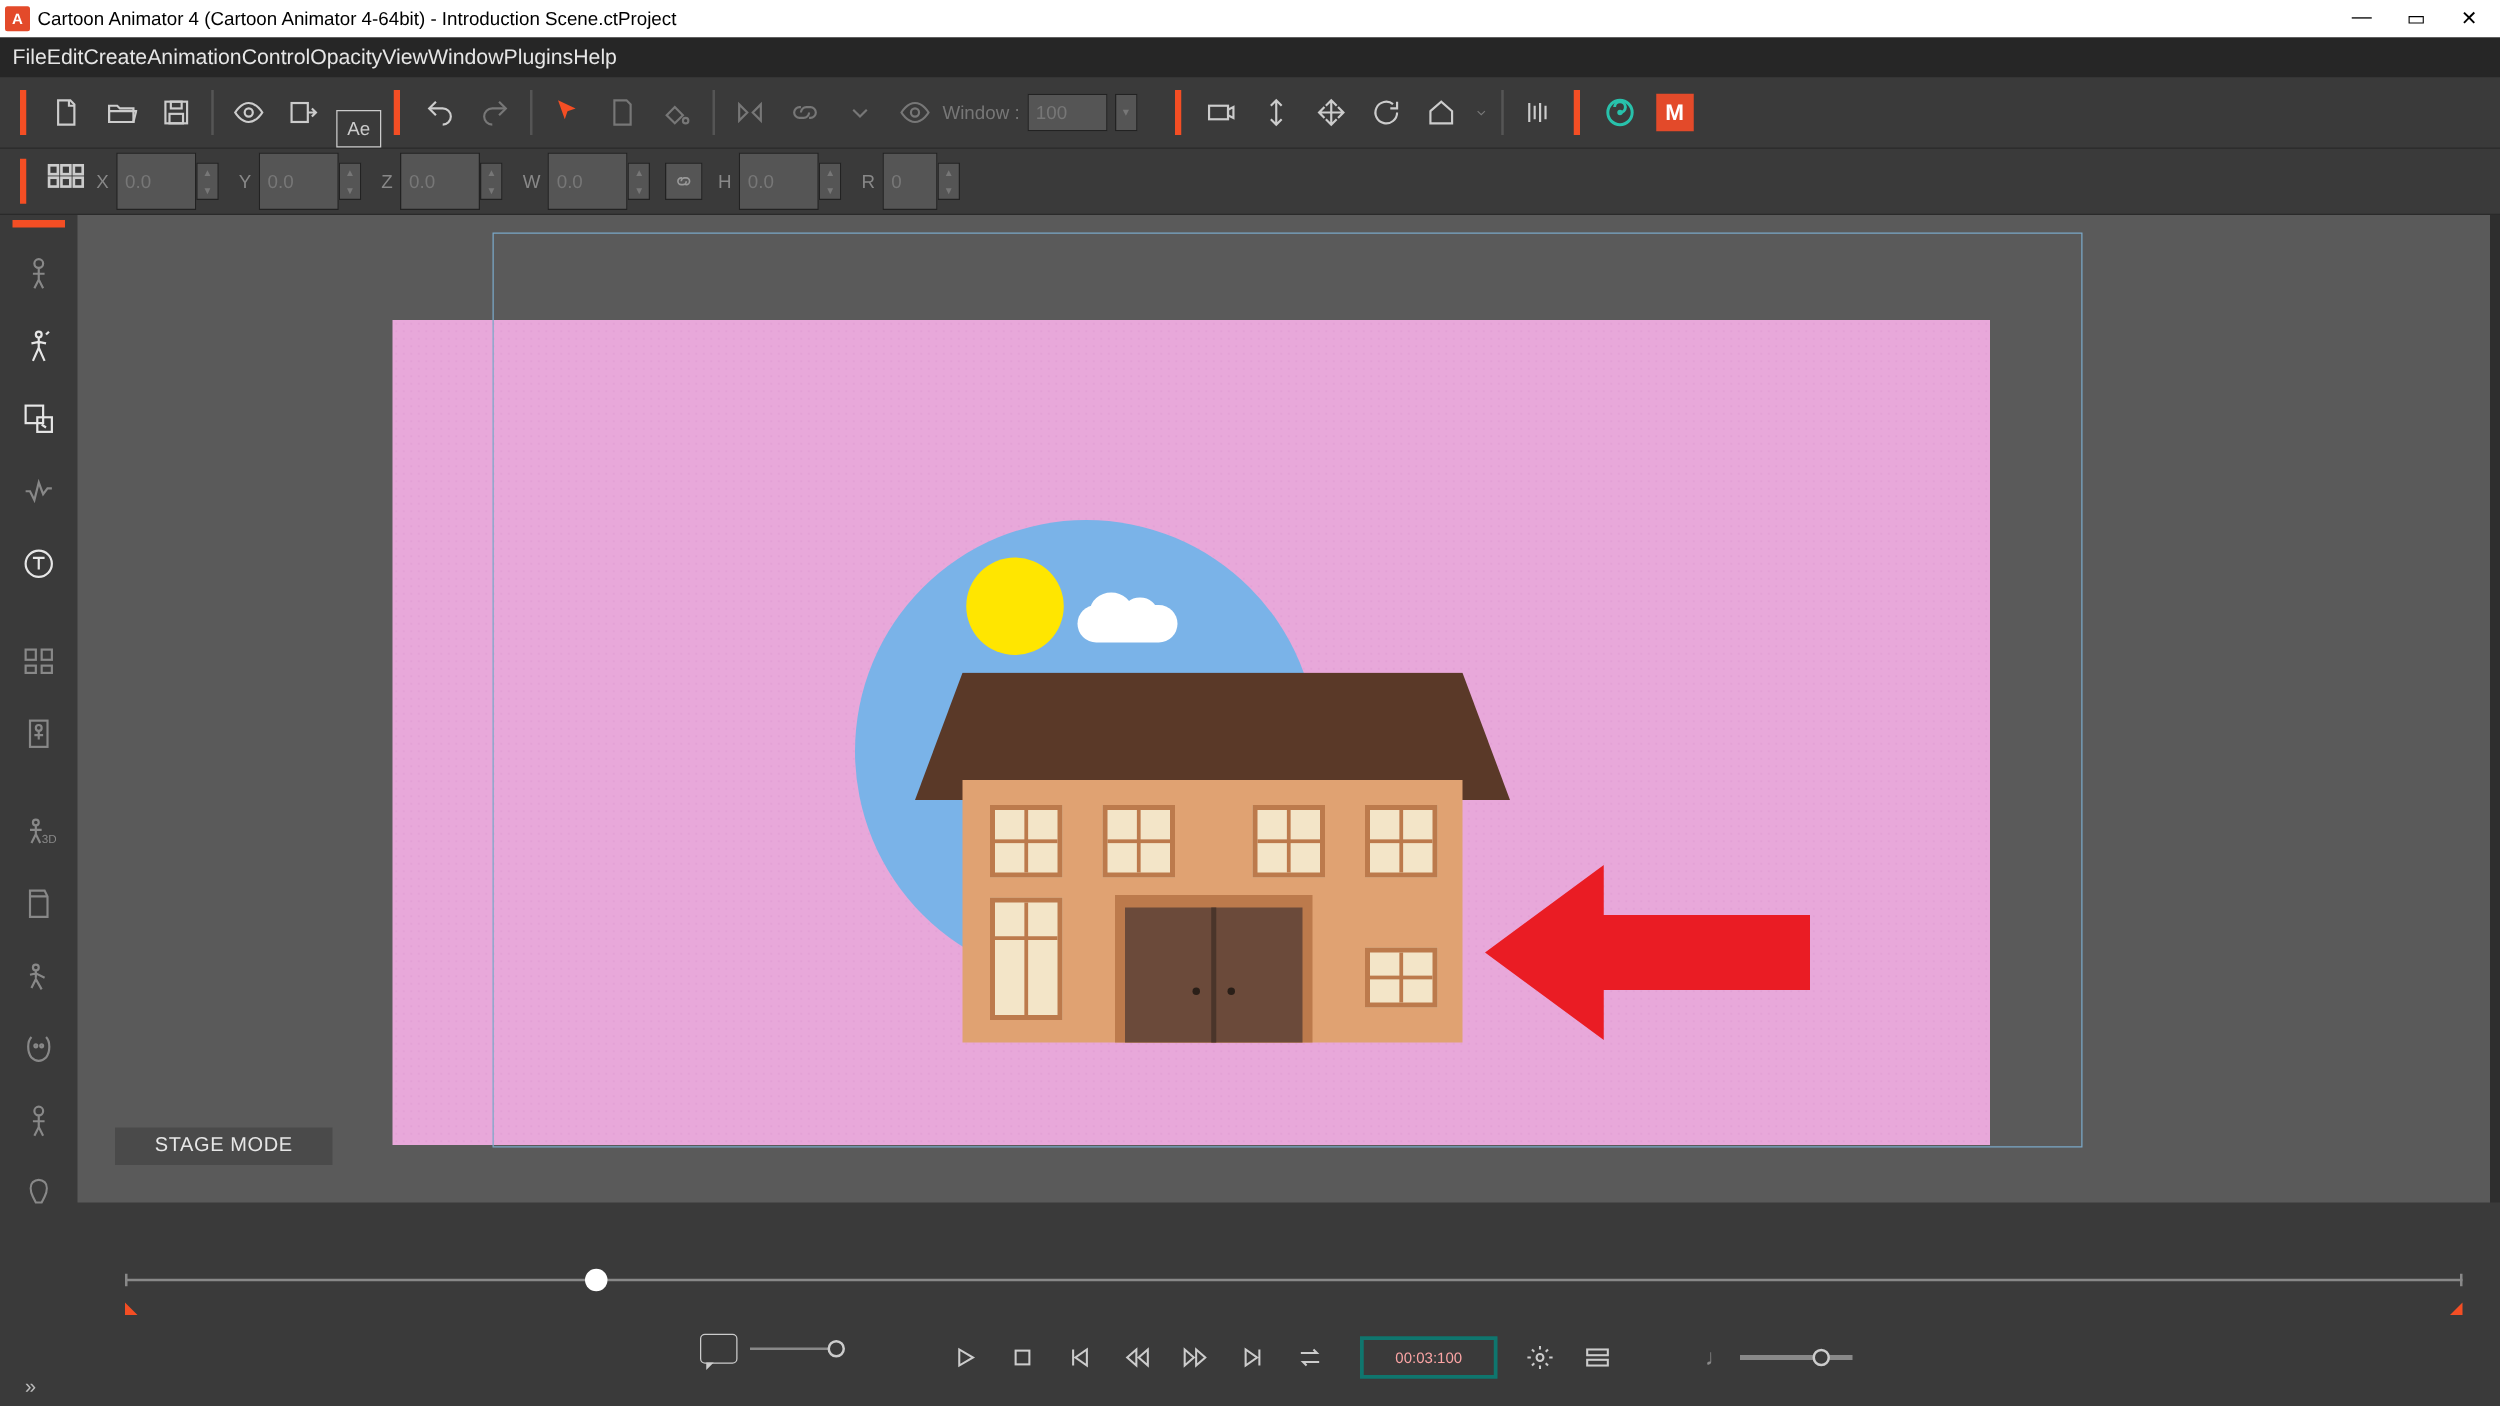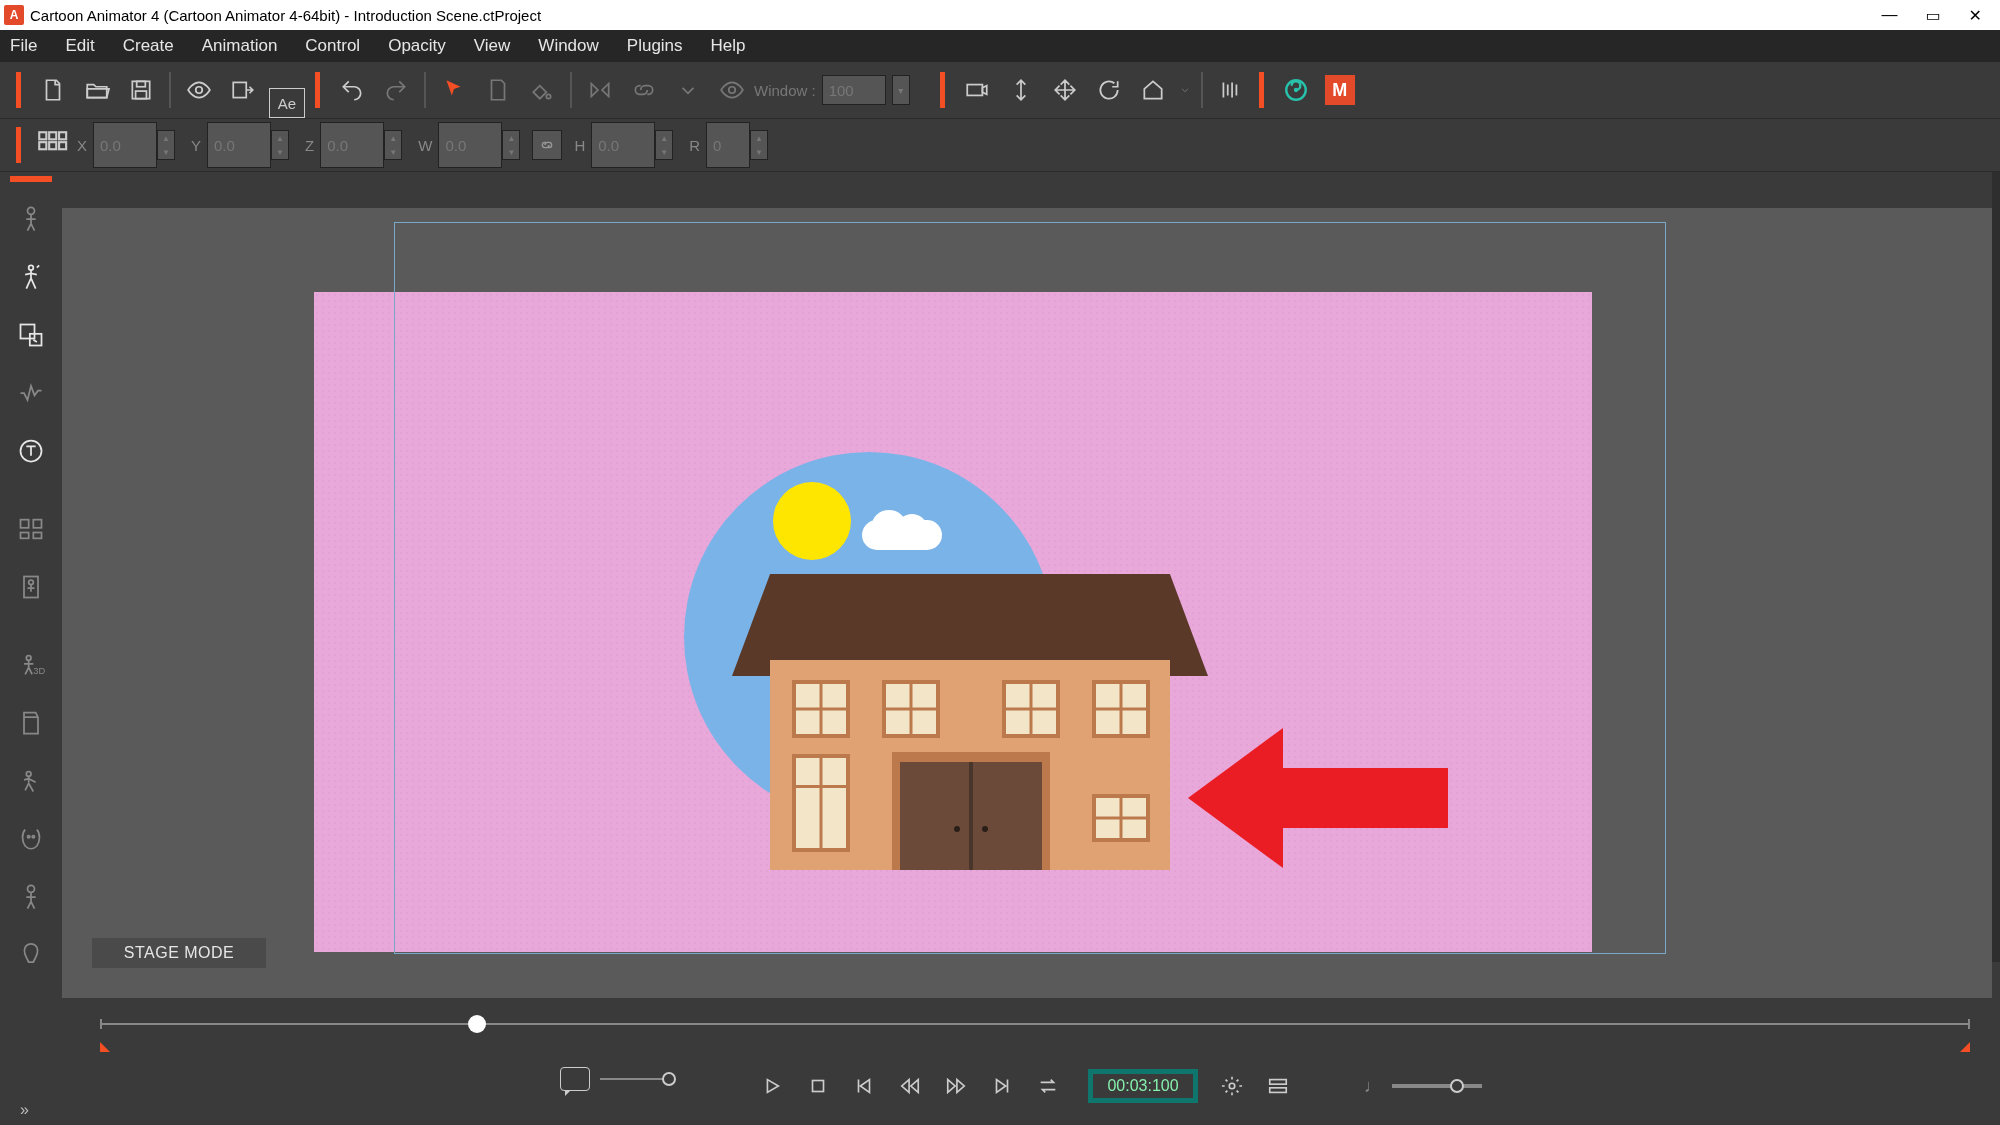--- a/index.html
+++ b/index.html
@@ -6,21 +6,21 @@
 body { background: #3a3a3a; width: 2000px; height: 1125px; overflow: hidden; position: relative; }
 
 
 .title-bar { height: 30px; background: #fff; display: flex; align-items: center; padding: 0 4px; }
 .title-bar .app-icon { width: 20px; height: 20px; background: #e34a2a; display: inline-flex; align-items: center; justify-content: center; color: #fff; font-size: 12px; font-weight: bold; border-radius: 2px; }
 .title-bar .title { margin-left: 6px; font-size: 15px; color: #000; }
 .title-bar .win-controls { margin-left: auto; display: flex; gap: 28px; padding-right: 14px; }
 .title-bar .win-controls span { font-size: 16px; color: #000; cursor: pointer; }
 
 
-.menu-bar { height: 32px; background: #262626; display: flex; align-items: center; padding: 0 10px; gap: 28px; }
+.menu-bar { height: 32px; background: #262626; display: flex; align-items: center; padding: 0 10px; }
 .menu-bar span { color: #e6e6e6; font-size: 17px; cursor: pointer; }
 
 
 .toolbar { height: 56px; background: #3a3a3a; display: flex; align-items: center; padding: 0 10px; }
 .orange-sep { width: 5px; height: 36px; background: #f44e24; margin: 0 10px 0 6px; }
 .tool-btn { width: 44px; height: 44px; display: inline-flex; align-items: center; justify-content: center; color: #ccc; cursor: pointer; }
 .tool-btn.dim { color: #777; }
 .tool-btn svg { width: 26px; height: 26px; stroke: currentColor; fill: none; stroke-width: 1.6; }
 .ae-box { width: 36px; height: 30px; border: 1.5px solid #ccc; display: inline-flex; align-items: center; justify-content: center; color: #ccc; font-size: 15px; font-weight: 500; margin-top: 26px; }
 .opacity-group { display: flex; align-items: center; gap: 6px; }
@@ -44,21 +44,21 @@
 
 
 .left-bar { position: absolute; left: 0; top: 172px; width: 62px; bottom: 0; background: #3a3a3a; display: flex; flex-direction: column; align-items: center; padding-top: 4px; }
 .left-bar .orange-ind { width: 42px; height: 6px; background: #f44e24; margin-bottom: 18px; }
 .left-bar .side-btn { width: 38px; height: 38px; color: #888; margin-bottom: 20px; display:flex; align-items:center; justify-content:center; cursor:pointer;}
 .left-bar .side-btn.active { color: #e6e6e6; }
 .left-bar .side-btn svg { width: 28px; height: 28px; stroke: currentColor; fill: none; stroke-width:1.5; }
 .left-bar .expand { position:absolute; bottom:6px; left:20px; color:#bbb; font-size:16px;}
 
 
-.stage-wrap { position: absolute; left: 62px; top: 172px; right: 8px; height: 790px; background: #5a5a5a; margin-top: 36px; }
+.stage-wrap { position: absolute; left: 62px; top: 172px; right: 8px; height: 790px; background: #5a5a5a; }
 .canvas-bg { position: absolute; left: 252px; top: 84px; width: 1278px; height: 660px; background: #e8a8da; background-image: radial-gradient(circle, rgba(200,120,190,0.15) 1px, transparent 1px); background-size: 6px 6px; }
 .camera-frame { position: absolute; left: 332px; top: 14px; width: 1272px; height: 732px; border: 1px solid #7aa8c8; pointer-events:none;}
 .stage-label { position: absolute; left: 30px; bottom: 30px; width: 174px; height: 30px; background: #4a4a4a; color: #e6e6e6; display: flex; align-items: center; justify-content: center; font-size: 16px; letter-spacing: 0.5px;}
 
 
 .sky { position:absolute; left:370px; top:160px; width:370px; height:370px; background:#7ab3e8; border-radius:50%; }
 .sun { position:absolute; left:459px; top:190px; width:78px; height:78px; background:#ffe600; border-radius:50%;}
 .cloud { position:absolute; left:548px; top:228px; width:80px; height:30px; background:#fff; border-radius:16px;}
 .cloud:before { content:""; position:absolute; left:10px; top:-10px; width:34px; height:30px; background:#fff; border-radius:50%;}
 .cloud:after { content:""; position:absolute; left:36px; top:-6px; width:28px; height:24px; background:#fff; border-radius:50%;}
@@ -89,21 +89,21 @@
 .scrollbar .ticks { position:absolute; left:0; top:4px; width:2px; height:10px; background:#888;}
 .scrollbar .ticks.r { left:auto; right:0;}
 .scrollbar .thumb { position:absolute; left:368px; top:0; width:18px; height:18px; background:#fff; border-radius:50%;}
 .scroll-arrow-l { position:absolute; left:100px; top:1042px; width:0; height:0; border-left:10px solid #f44e24; border-top:10px solid transparent;}
 .scroll-arrow-r { position:absolute; right:30px; top:1042px; width:0; height:0; border-right:10px solid #f44e24; border-top:10px solid transparent;}
 
 
 .bottom-bar { position:absolute; left:62px; right:0; bottom:14px; height:50px; display:flex; align-items:center; padding: 0 50px 0 490px;}
 .bottom-bar .b-btn { width:40px; height:40px; color:#ccc; display:inline-flex; align-items:center; justify-content:center; margin-right:6px; cursor:pointer;}
 .bottom-bar .b-btn svg { width:22px; height:22px; stroke:currentColor; fill:none; stroke-width:1.8;}
-.bottom-bar .time-box { width:110px; height:34px; border:5px solid #0f766e; background:#3a3a3a; color:#86efac; display:flex; align-items:center; justify-content:center; font-size:16px; margin: 0 14px;}
+.bottom-bar .time-box { width:110px; height:34px; border:3px solid #0f766e; background:#3a3a3a; color:#fca5a5; display:flex; align-items:center; justify-content:center; font-size:12px; margin: 0 14px;}
 .bottom-bar .slider { width:90px; height:4px; background:#888; position:relative; margin: 0 10px;}
 .bottom-bar .slider .knob { position:absolute; right:-6px; top:-5px; width:14px; height:14px; background:#3a3a3a; border:2px solid #ccc; border-radius:50%;}
 .bottom-bar .slider.out .knob { left:auto; right:18px; }
 .bottom-bar .note { color:#888; margin-left:60px; font-size:18px;}
 
 .speech-ind { position:absolute; left:560px; bottom:34px; display:flex; align-items:center;}
 .speech-ind .ic { width:30px; height:24px; border:1.5px solid #ccc; border-radius:4px; position:relative; margin-right:10px;}
 .speech-ind .ic:after{content:""; position:absolute; left:4px; bottom:-6px; width:0;height:0;border-top:6px solid #ccc; border-right:6px solid transparent;}
 .speech-ind .tr { width:70px; height:2px; background:#888; position:relative;}
 .speech-ind .tr .kn{position:absolute; right:-6px; top:-6px; width:14px;height:14px;border:2px solid #ccc; border-radius:50%; background:#3a3a3a;}

